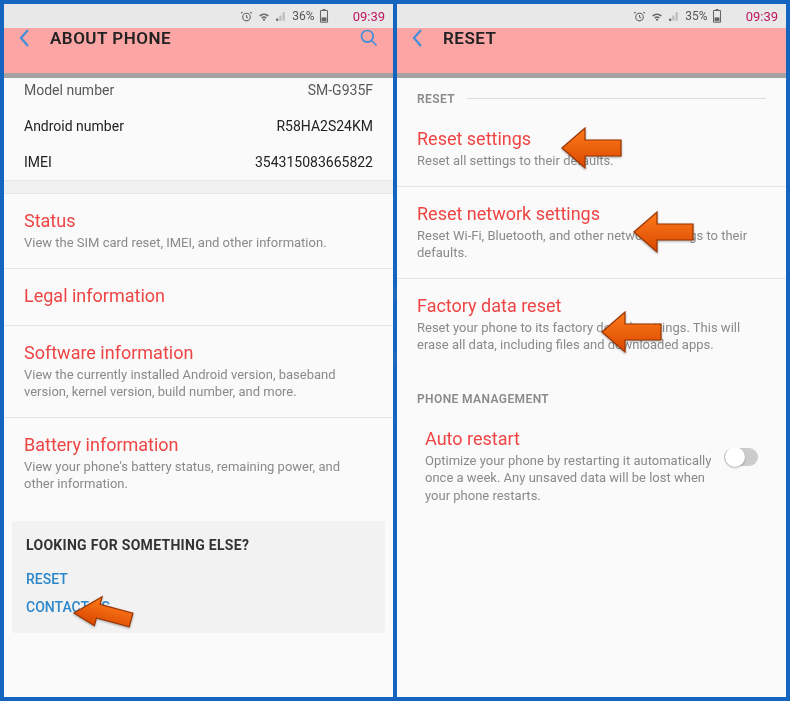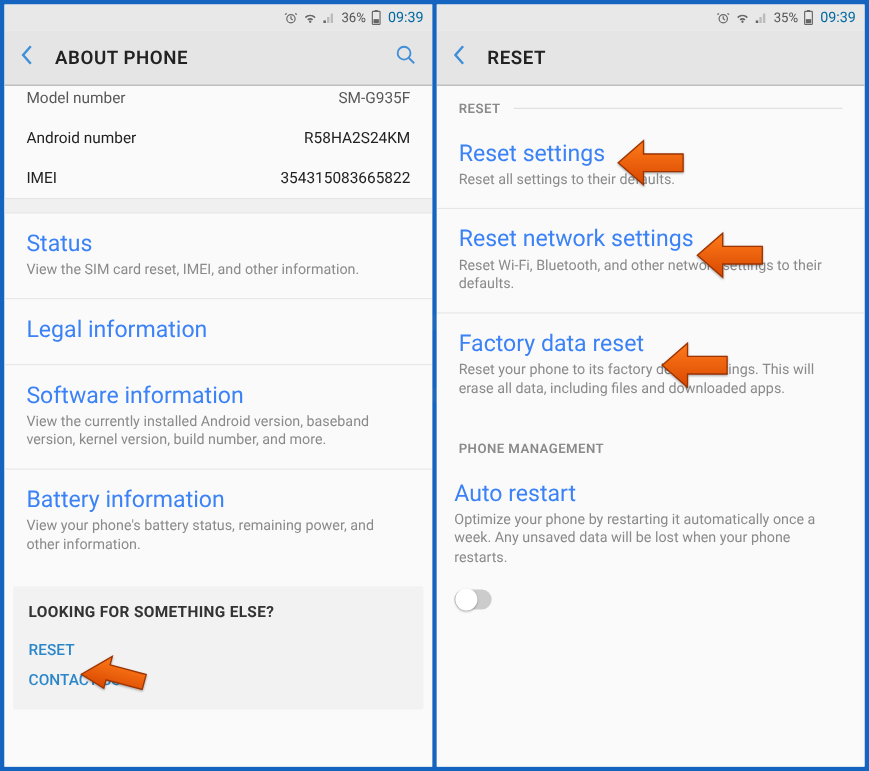--- a/index.html
+++ b/index.html
@@ -27,29 +27,28 @@
     background: #e8e8e8;
     display: flex;
     align-items: center;
     justify-content: flex-end;
     padding: 0 8px;
     gap: 4px;
     font-size: 12px;
     color: #555;
   }
   .status-bar .icon { display: inline-flex; align-items: center; }
-  .status-bar .time { font-size: 13px; color: #0369a1; margin-left: 2px; }
+  .status-bar .time { font-size: 13px; color: #be185d; margin-left: 20px; }
   
   .header {
     height: 50px;
-    background: #e5e5e5;
-    display: flex;
-    align-items: center;
+    background: #fca5a5;
+    display: flex;
     padding: 0 14px;
-    border-bottom: 1px solid #a3a3a3;
+    border-bottom: 5px solid #a3a3a3;
   }
   .back-btn {
     color: #3f8fd9;
     font-size: 22px;
     margin-right: 18px;
     cursor: pointer;
   }
   .header-title {
     font-size: 17px;
     font-weight: 600;
@@ -68,21 +67,21 @@
     color: #333;
   }
   .kv-row .k { color: #222; }
   .kv-row .v { color: #222; }
   .divider { height: 1px; background: #e5e5e5; margin: 0; }
   .big-divider { height: 14px; background: #f0f0f0; border-top:1px solid #e5e5e5; border-bottom:1px solid #e5e5e5; }
   .item {
     padding: 16px 20px 16px 20px;
     cursor: pointer;
   }
-  .item-title { font-size: 21px; color: #3b82f6; margin-bottom: 3px; }
+  .item-title { font-size: 18px; color: #ef4444; margin-bottom: 3px; }
   .item-sub { font-size: 13px; color: #8a8a8a; line-height: 1.35; }
   .section-header {
     font-size: 12px;
     font-weight: 600;
     color: #8a8a8a;
     letter-spacing: 0.4px;
     padding: 14px 20px 6px 20px;
     position: relative;
   }
   .section-header.lines::after {
@@ -112,22 +111,21 @@
     font-size: 14px;
     font-weight: 500;
     color: #2b87c9;
     padding: 6px 0;
     cursor: pointer;
   }
   
   .toggle-row {
     display:flex;
     align-items:flex-start;
-    padding: 16px 16px;
-    flex-direction: column;
+    padding: 16px 28px;
   }
   .toggle-row .txt { flex:1; }
   .toggle {
     width: 34px; height: 18px; border-radius: 10px;
     background: #ccc; position: relative; margin-top: 20px;
   }
   .toggle::after {
     content:""; position:absolute; left:1px; top:-1px;
     width:20px; height:20px; border-radius:50%; background:#fff;
     box-shadow:0 1px 2px rgba(0,0,0,0.3);

